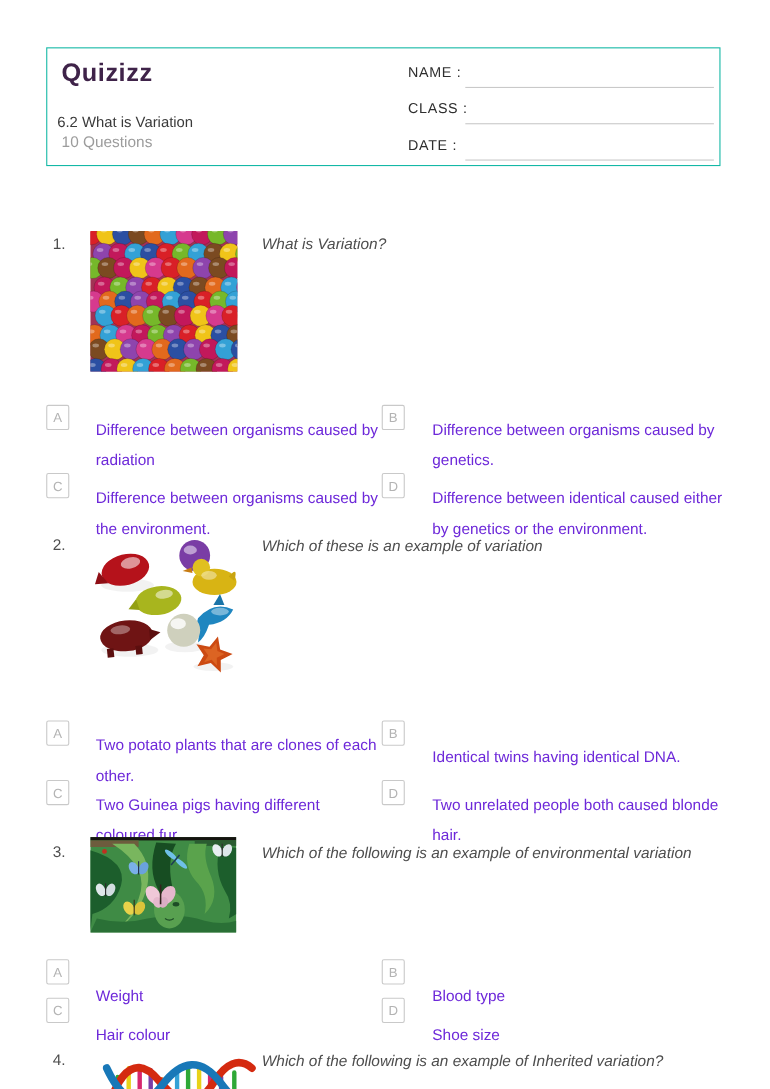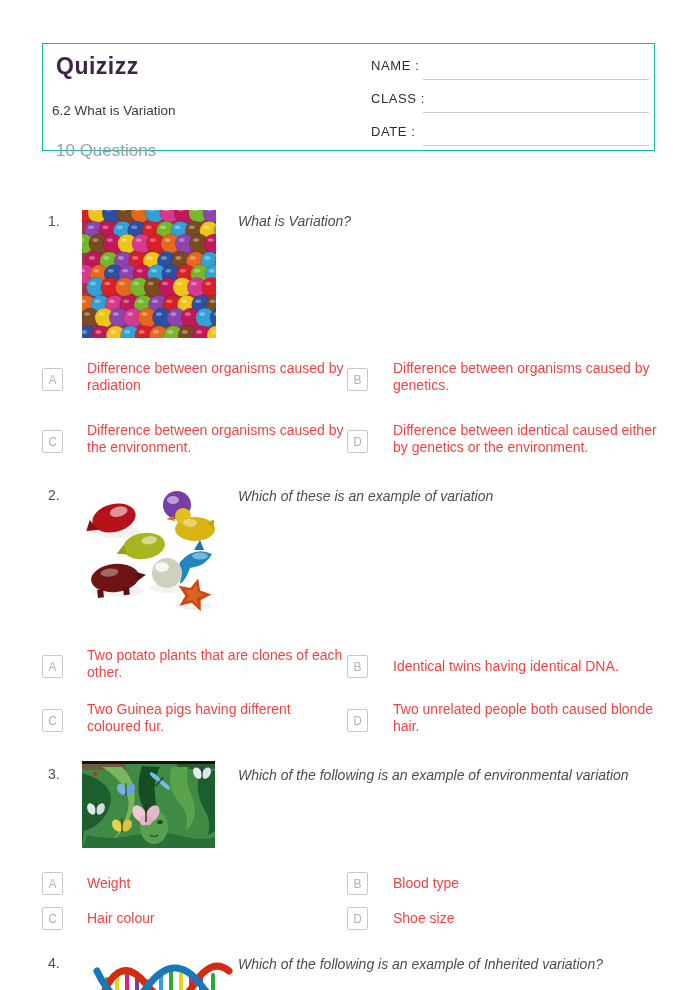--- a/index.html
+++ b/index.html
@@ -10,21 +10,21 @@
   
   .header-box{
     position:absolute;left:42px;top:43px;width:613px;height:108px;
     border:1px solid #14b8a6;background:#fff;box-sizing:border-box;
   }
   .logo{
     position:absolute;left:13px;top:9px;font-size:23px;font-weight:700;
     color:#3f2349;letter-spacing:0.5px;
   }
   .quiz-title{position:absolute;left:9px;top:59px;font-size:13.5px;color:#3a3a3a;}
-  .quiz-subtitle{position:absolute;left:13px;top:77px;font-size:17px;color:#9c9c9c;margin-top:20px;}
+  .quiz-subtitle{position:absolute;left:13px;top:77px;font-size:14px;color:#9c9c9c;}
   .hfield{position:absolute;left:328px;width:280px;height:22px;}
   .flabel{
     position:absolute;left:0;top:0;font-size:13px;color:#2e2e2e;letter-spacing:0.6px;
   }
   .fline{
     position:absolute;left:52px;right:2px;bottom:0;height:0;
     border-bottom:1px solid #c9c9c9;
   }
   
   .qnum{position:absolute;left:48px;width:16px;text-align:left;font-size:14px;color:#4d4d4d;}
@@ -32,21 +32,21 @@
   .qimg{position:absolute;left:82px;overflow:hidden;}
   .qimg svg{display:block;}
   
   .opt{position:absolute;height:50px;}
   .opt .letterbox{
     position:absolute;left:0;width:21px;height:23px;
     border:1px solid #c9c9c9;border-radius:2px;color:#b3b3b3;
     font-size:12px;display:flex;align-items:center;justify-content:center;
     box-sizing:border-box;background:#fff;
   }
-  .opt .otext{position:absolute;left:45px;font-size:14px;line-height:17px;color:#ef4444;}
+  .opt .otext{position:absolute;left:45px;font-size:14px;line-height:28px;color:#6d28d9;margin-top:16px;}
   .opt.c1{left:42px;width:300px;}
   .opt.c2{left:347px;width:316px;}
   .opt.c1 .otext{width:260px;}
   .opt.c2 .otext{left:46px;width:268px;}
   .opt.two-line .letterbox{top:8px;}
   .opt.two-line .otext{top:0;}
   .opt.one-line .letterbox{top:0;}
   .opt.one-line .otext{top:3px;}
 </style>
 </head>

